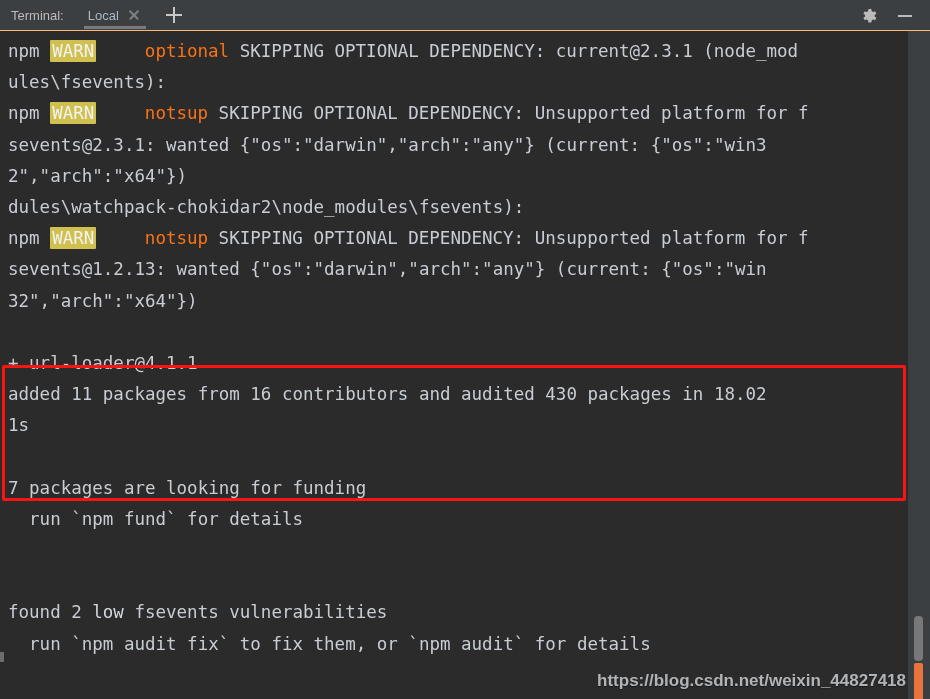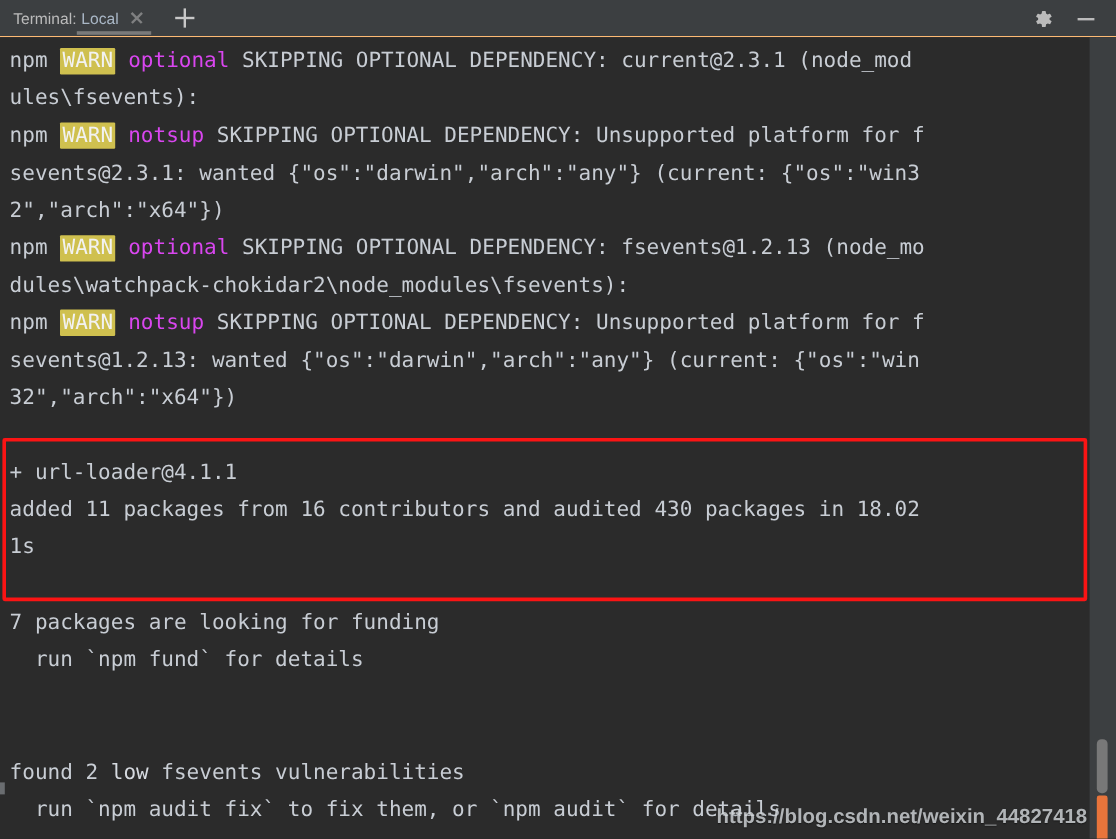--- a/index.html
+++ b/index.html
@@ -33,20 +33,21 @@
     color: #bbbbbb;
     font-family: "Liberation Sans", sans-serif;
     font-size: 13px;
     margin-left: 11px;
     white-space: nowrap;
   }
   .tab {
     position: relative;
     display: flex;
     align-items: center;
+    margin-left: 20px;
     height: 31px;
     padding: 0 6px 0 4px;
   }
   .tab-label {
     color: #a9b7c6;
     font-family: "Liberation Sans", sans-serif;
     font-size: 13px;
     white-space: nowrap;
   }
   .tab-underline {
@@ -128,21 +129,21 @@
     color: #c8cdd4;
     white-space: pre;
     letter-spacing: 0px;
   }
   .tok-warn {
     background: #cfc04f;
     color: #f2f2f2;
     padding: 1px 2px;
     border-radius: 1px;
   }
-  .tok-purple { color: #d946ef; }
+  .tok-purple { color: #f97316; margin-left: 38px; }
   .tok-bold   { font-weight: normal; color: #d6dae0; }
 
   
   .red-box {
     position: absolute;
     left: 2px;
     top: 334px;
     width: 904px;
     height: 136px;
     border: 3px solid #fb1414;
@@ -229,21 +230,20 @@
     </div>
   </div>
 
   <div class="terminal">
     <div class="term-lines" id="term-lines">
         <div class="line"><span>npm </span><span class="tok-warn">WARN</span><span> </span><span class="tok-purple">optional</span><span> SKIPPING OPTIONAL DEPENDENCY: current@2.3.1 (node_mod</span></div>
         <div class="line"><span>ules\fsevents):</span></div>
         <div class="line"><span>npm </span><span class="tok-warn">WARN</span><span> </span><span class="tok-purple">notsup</span><span> SKIPPING OPTIONAL DEPENDENCY: Unsupported platform for f</span></div>
         <div class="line"><span>sevents@2.3.1: wanted {"os":"darwin","arch":"any"} (current: {"os":"win3</span></div>
         <div class="line"><span>2","arch":"x64"})</span></div>
-        <div class="line"><span>npm </span><span class="tok-warn">WARN</span><span> </span><span class="tok-purple">optional</span><span> SKIPPING OPTIONAL DEPENDENCY: fsevents@1.2.13 (node_mo</span></div>
         <div class="line"><span>dules\watchpack-chokidar2\node_modules\fsevents):</span></div>
         <div class="line"><span>npm </span><span class="tok-warn">WARN</span><span> </span><span class="tok-purple">notsup</span><span> SKIPPING OPTIONAL DEPENDENCY: Unsupported platform for f</span></div>
         <div class="line"><span>sevents@1.2.13: wanted {"os":"darwin","arch":"any"} (current: {"os":"win</span></div>
         <div class="line"><span>32","arch":"x64"})</span></div>
         <div class="line">&nbsp;</div>
         <div class="line"><span>+ url-loader@4.1.1</span></div>
         <div class="line"><span>added 11 packages from 16 contributors and audited 430 packages in 18.02</span></div>
         <div class="line"><span>1s</span></div>
         <div class="line">&nbsp;</div>
         <div class="line"><span>7 packages are looking for funding</span></div>

